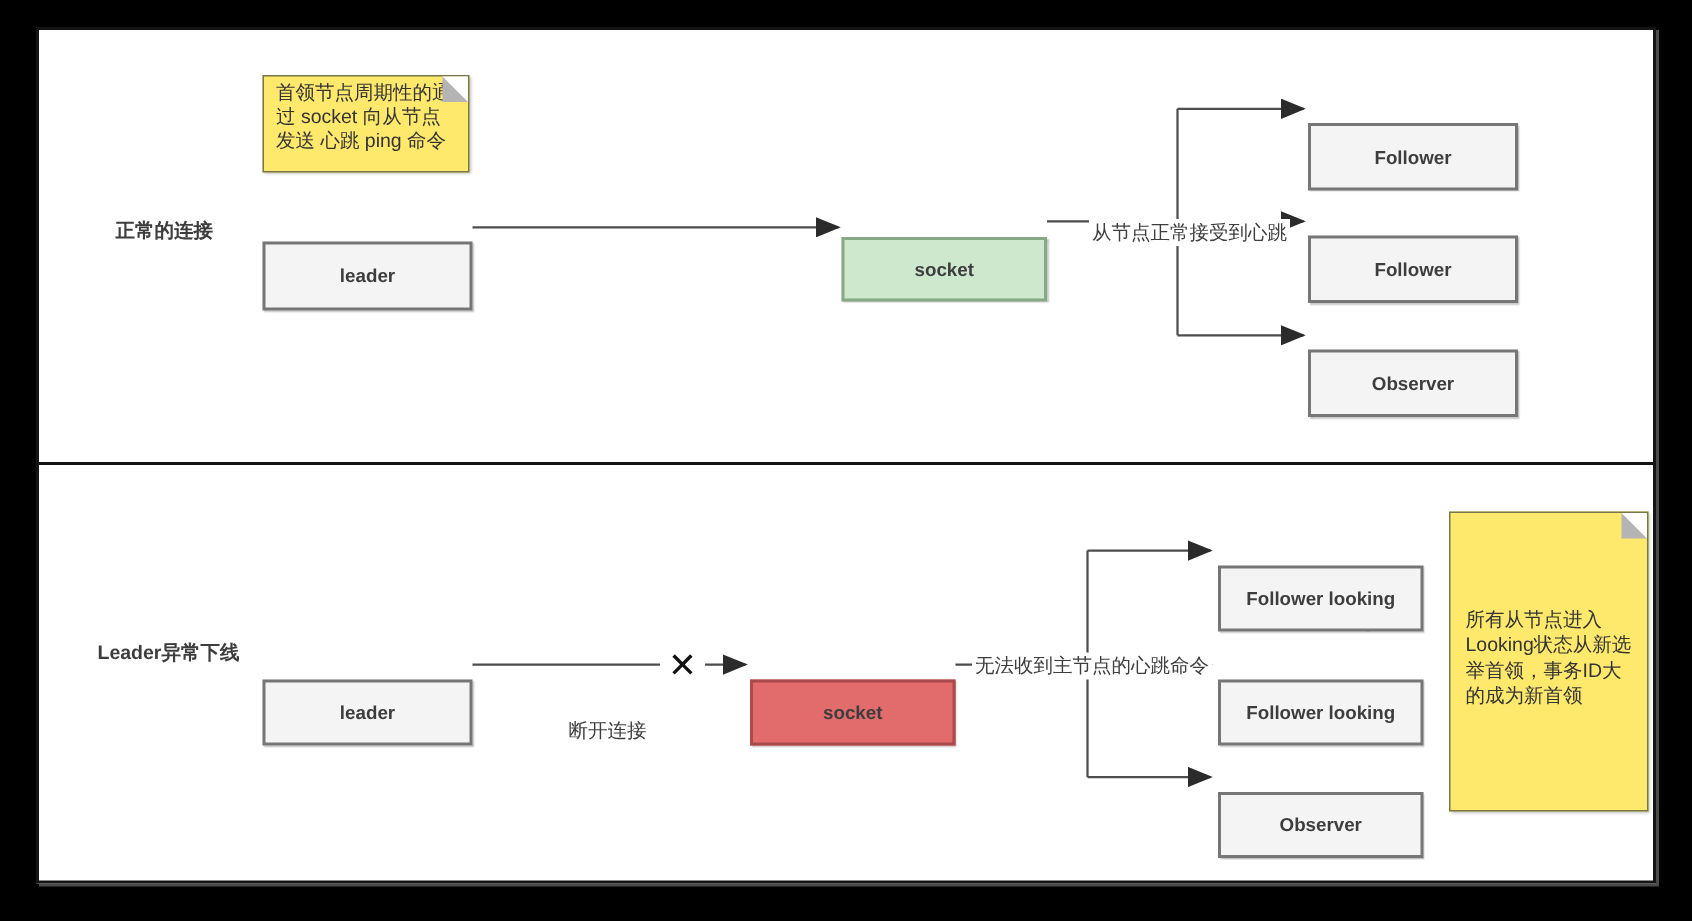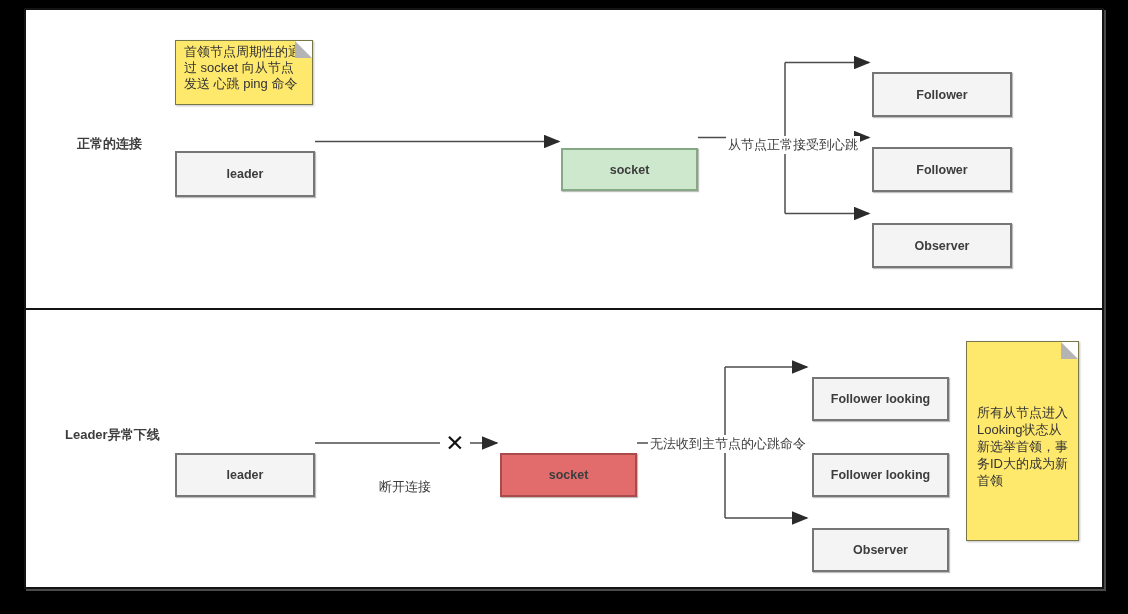--- a/index.html
+++ b/index.html
@@ -1,20 +1,20 @@
 <!DOCTYPE html>
 <html><head>
 <meta charset="utf-8">
 <style>
   html,body{margin:0;padding:0;background:#000;}
   .stage{position:relative;width:1128px;height:614px;background:#000;overflow:hidden;
          font-family:"Liberation Sans","DejaVu Sans",sans-serif;}
   .panel{position:absolute;left:24px;width:1080px;background:#fff;border:2px solid #141414;
          box-shadow:2px 2px 0 #4a4a4a;box-sizing:border-box;}
-  .panel-top{top:8px;height:308px;}
+  .panel-top{top:18px;height:308px;}
   .panel-bottom{top:308px;height:281px;}
   .node{position:absolute;display:flex;align-items:center;justify-content:center;
         font-size:12.5px;font-weight:bold;color:#3d3d3d;box-sizing:border-box;
         background:#f4f4f4;border:2px solid #767676;box-shadow:1px 1px 1px rgba(0,0,0,.25);margin-top:32px;}
   .node-green{background:#cde8cd;border-color:#85a885;}
   .node-red{background:#e26c6c;border-color:#ab4a4a;}
   .side-label{position:absolute;font-size:13px;color:#3d3d3d;white-space:nowrap;font-weight:bold;}
   .edge-label{position:absolute;font-size:13px;color:#3d3d3d;text-align:center;
               background:#fff;white-space:nowrap;padding:0 2px;margin-top:42px;}
   .note{position:absolute;background:#ffe96d;border:1px solid #77774a;box-sizing:border-box;
@@ -96,19 +96,19 @@
     <div class="xmark" style="left:414px;top:119px">✕</div>
 
     <div class="node node-red" style="left:474px;top:111px;width:137px;height:44px">socket</div>
 
     <div class="edge-label" style="left:702px;top:83px;transform:translateX(-50%)">无法收到主节点的心跳命令</div>
 
     <div class="node" style="left:786px;top:35px;width:137px;height:44px">Follower looking</div>
     <div class="node" style="left:786px;top:111px;width:137px;height:44px">Follower looking</div>
     <div class="node" style="left:786px;top:186px;width:137px;height:44px">Observer</div>
 
-    <div class="note note-right" style="left:940px;top:31px;width:113px;height:200px">
+    <div class="note note-right" style="left:940px;top:31px;width:133px;height:200px">
       <span class="fold"></span>
       <span class="note-text">所有从节点进入Looking状态从新选举首领，事务ID大的成为新首领</span>
     </div>
   </div>
 
 </div>
 
 </body></html>

